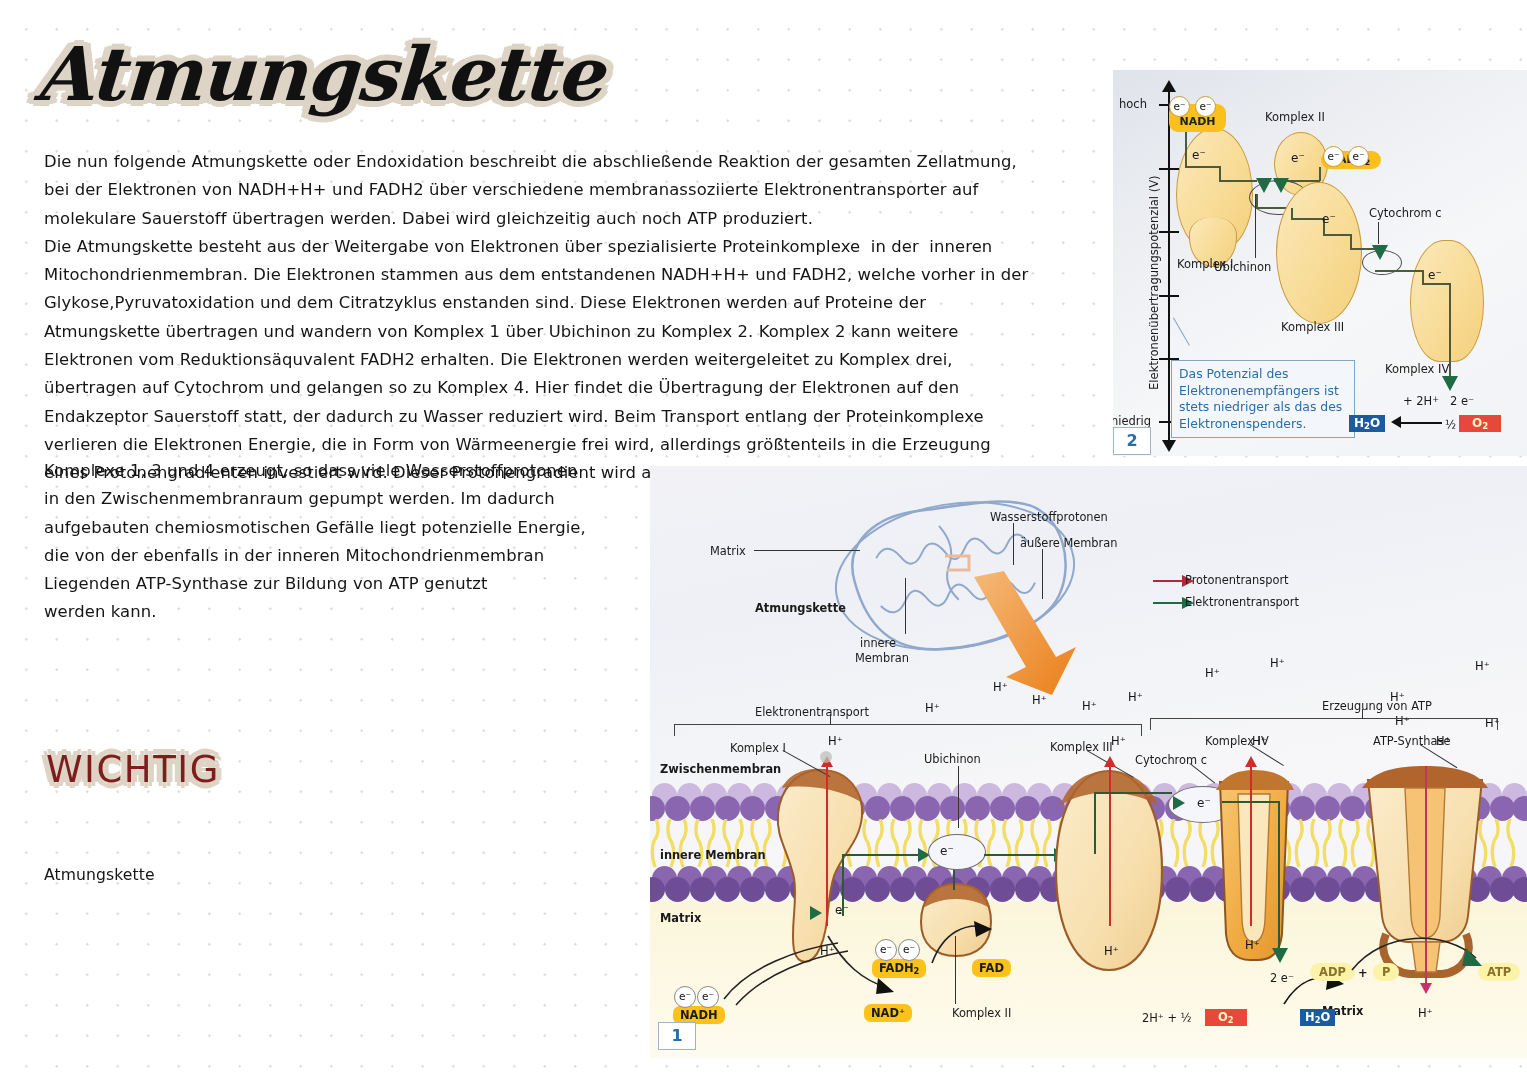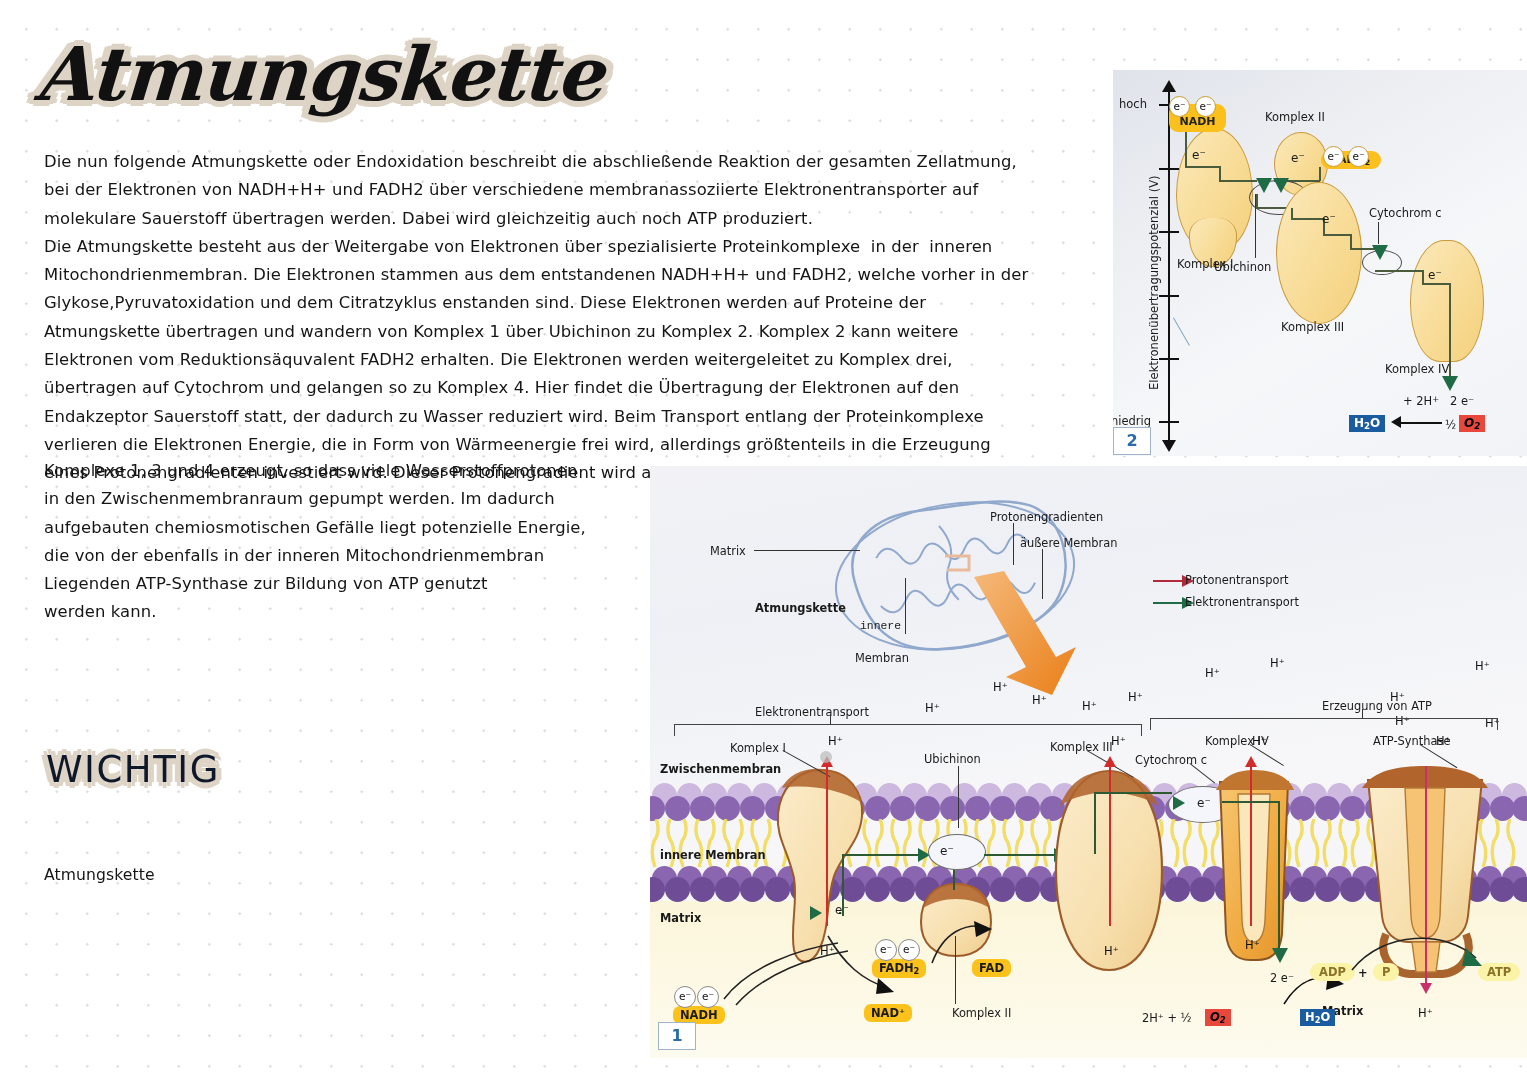--- a/index.html
+++ b/index.html
@@ -39,21 +39,21 @@
     letter-spacing:0.1px;
     white-space:pre-wrap;
   }
   #para1{left:44px;top:148px;width:1060px;}
   #para2{left:44px;top:457px;width:600px;}
 
   
   #wichtig-wrap{left:46px;top:748px;}
   #wichtig-text{
     font-family:"DejaVu Sans","Liberation Sans",sans-serif;
-    font-size:37px;font-weight:500;letter-spacing:1.5px;color:#0f172a;
+    font-size:37px;font-weight:500;letter-spacing:1.5px;color:#7f1d1d;
     text-shadow:
       -4px -4px 0 #ddd4c6, 4px -4px 0 #ddd4c6, -4px 4px 0 #ddd4c6, 4px 4px 0 #ddd4c6,
       0 -6px 0 #ddd4c6, 0 6px 0 #ddd4c6, -6px 0 0 #ddd4c6, 6px 0 0 #ddd4c6;
     white-space:nowrap;
   }
   #wichtig-body{left:44px;top:812px;width:560px;font-size:15.6px;line-height:25.5px;}
   .sub{font-size:0.72em;vertical-align:-0.28em;}
   .sup{font-size:0.72em;vertical-align:0.42em;}
 
   
@@ -116,21 +116,21 @@
     border-bottom:7px solid transparent;border-left:12px solid #1f6b45;}
   .gtri-d{position:absolute;width:0;height:0;border-left:8px solid transparent;
     border-right:8px solid transparent;border-top:15px solid #1f6b45;}
   .gtri-u{position:absolute;width:0;height:0;border-left:7px solid transparent;
     border-right:7px solid transparent;border-bottom:12px solid #1f6b45;}
 
   .ytag{position:absolute;background:#fcc21c;color:#1b1b1b;font-size:11.5px;font-weight:bold;
         border-radius:7px;padding:2px 7px;white-space:nowrap;}
   .ylozenge{position:absolute;background:#fbf3a8;color:#8a7326;font-size:11.5px;font-weight:bold;
         border-radius:11px;padding:2px 9px;white-space:nowrap;}
-  .chip-red{position:absolute;background:#e8483c;color:#000000;font-size:11.5px;font-weight:bold;padding:1px 5px;font-style:italic;}
+  .chip-red{position:absolute;background:#e8483c;color:#fef9c3;font-size:11.5px;font-weight:bold;padding:1px 13px;}
   .chip-blue{position:absolute;background:#1b5ba0;color:#fff;font-size:11.5px;font-weight:bold;padding:1px 5px;}
   .ebub2{position:absolute;width:20px;height:20px;border-radius:50%;background:#fff;
         border:1.2px solid #8a8a8a;font-size:10.5px;line-height:19px;text-align:center;color:#111;}
   .ellipse-c{position:absolute;background:#f4f6fb;border:1.3px solid #6d6d6d;border-radius:50%;}
   .bracket{position:absolute;border-top:1.2px solid #444;}
   .bracket:before{content:"";position:absolute;left:0;top:0;width:1.2px;height:11px;background:#444;}
   .bracket:after{content:"";position:absolute;right:0;top:0;width:1.2px;height:11px;background:#444;}
   .legend-arrow{position:absolute;height:2px;width:30px;}
   .legend-arrow:after{content:"";position:absolute;right:-11px;top:-5px;border-top:6px solid transparent;
     border-bottom:6px solid transparent;border-left:12px solid currentColor;}
@@ -244,20 +244,24 @@
   <div class="blob" style="left:297px;top:170px;width:72px;height:120px;border-radius:46% 46% 40% 40%/50% 50% 48% 48%;"></div>
   <div class="wire" style="left:262px;top:200px;width:48px;height:1.6px;"></div>
   <div class="wire" style="left:309px;top:200px;width:1.6px;height:14px;"></div>
   <div class="wire" style="left:309px;top:213px;width:28px;height:1.6px;"></div>
   <div class="wire" style="left:336px;top:213px;width:1.6px;height:100px;"></div>
   <div class="lbl" style="left:315px;top:198px;font-size:12px;">e⁻</div>
   <div class="lbl" style="left:272px;top:292px;">Komplex IV</div>
   <div class="gtri-d" style="left:329px;top:306px;"></div>
 
   <div class="abs" style="left:60px;top:248px;width:44px;height:32px;border-left:1.3px solid #7fa6c4;transform:rotate(-30deg);transform-origin:0 0;"></div>
+  <div class="infobox" style="left:58px;top:290px;width:168px;">Das Potenzial des
+Elektronenempfängers ist
+stets niedriger als das des
+Elektronenspenders.</div>
 
   <div class="lbl" style="left:290px;top:324px;"><span>+ 2H</span><span class="sup">+</span></div>
   <div class="lbl" style="left:337px;top:324px;">2 e⁻</div>
   <div class="chip-blue" style="left:236px;top:345px;font-size:12px;"><span>H</span><span class="sub">2</span><span>O</span></div>
   <div class="abs" style="left:285px;top:352px;width:44px;height:1.8px;background:#111;"></div>
   <div class="abs" style="left:278px;top:346px;width:0;height:0;border-top:6px solid transparent;border-bottom:6px solid transparent;border-right:10px solid #111;"></div>
   <div class="lbl" style="left:332px;top:348px;">½</div>
   <div class="chip-red" style="left:346px;top:345px;font-size:12px;"><span>O</span><span class="sub">2</span></div>
 
   <div class="fignum" style="left:0px;top:357px;">2</div>
@@ -270,29 +274,29 @@
     <path d="M30,80 C25,40 60,18 105,20 C150,22 185,18 215,32 C245,48 250,95 230,125 C210,155 150,165 105,160 C55,155 35,125 30,80 Z" fill="none" stroke="#8fa8cc" stroke-width="2.5" transform="rotate(-9 130 90)"></path>
     <path d="M55,60 q12,-16 24,2 q10,18 22,0 q11,-17 23,3 q9,17 20,-1 q11,-17 22,2 q10,17 21,0 q11,-16 21,3" fill="none" stroke="#8fa8cc" stroke-width="2" transform="rotate(-9 130 90)"></path>
     <path d="M52,108 q13,17 25,-1 q11,-18 22,1 q11,18 22,-1 q11,-17 22,2 q10,17 22,-1 q11,-17 22,2 q10,16 21,-1" fill="none" stroke="#8fa8cc" stroke-width="2" transform="rotate(-9 130 90)"></path>
     <path d="M122,38 q14,22 4,40 q-10,18 4,36" fill="none" stroke="#8fa8cc" stroke-width="2" transform="rotate(-9 130 90)"></path>
     <path d="M120,70 l24,0 l0,14 l-22,0" fill="none" stroke="#e9bb9c" stroke-width="3"></path>
   </svg>
 
   <div class="lbl" style="left:60px;top:78px;">Matrix</div>
   <div class="leader" style="left:104px;top:84px;width:106px;"></div>
 
-  <div class="lbl" style="left:340px;top:44px;">Protonengradienten</div>
+  <div class="lbl" style="left:340px;top:44px;">Wasserstoffprotonen</div>
   <div class="vleader" style="left:363px;top:57px;height:42px;"></div>
 
   <div class="lbl" style="left:370px;top:70px;">äußere Membran</div>
   <div class="vleader" style="left:392px;top:83px;height:50px;"></div>
 
   <div class="lbl b" style="left:105px;top:135px;">Atmungskette</div>
 
-  <div class="lbl" style="left:210px;top:154px;font-family:Liberation Mono, monospace;">innere</div>
+  <div class="lbl" style="left:210px;top:170px;">innere</div>
   <div class="lbl" style="left:205px;top:185px;">Membran</div>
   <div class="vleader" style="left:255px;top:112px;height:56px;"></div>
 
   <svg class="abs" style="left:310px;top:105px;" width="130" height="130">
     <defs>
         <linearGradient id="og" x1="0" y1="0" x2="1" y2="1">
       <stop offset="0%" stop-color="#f5b97a"></stop>
           <stop offset="100%" stop-color="#ea7f18"></stop>
         </linearGradient>
       </defs>

